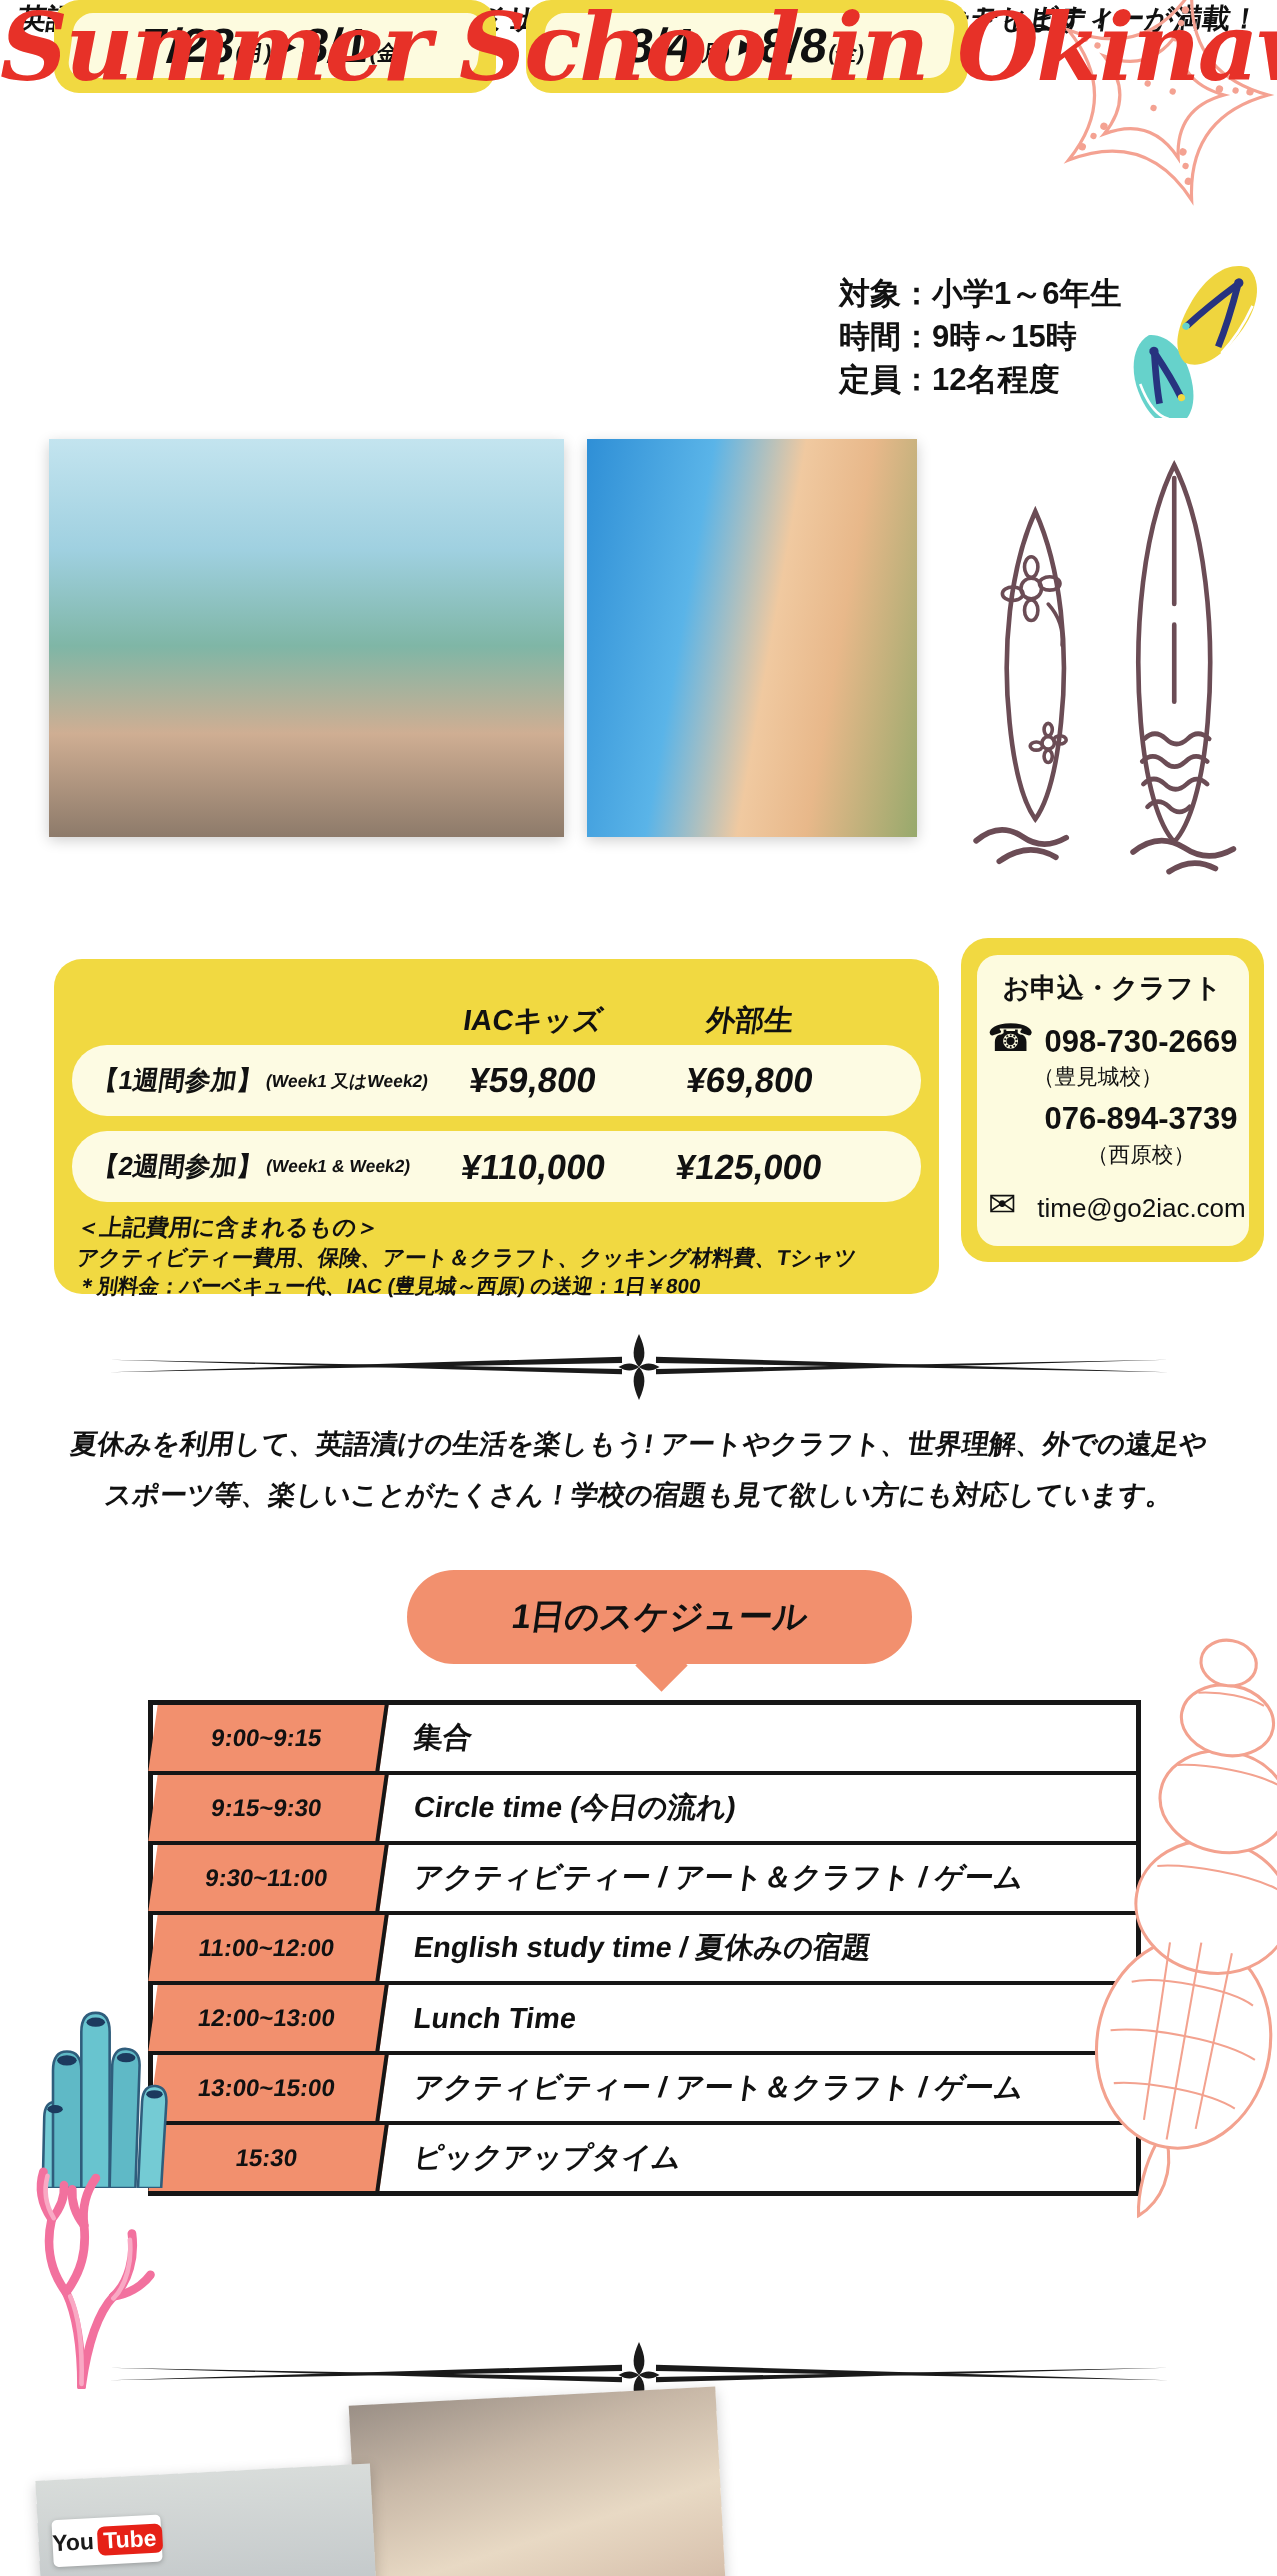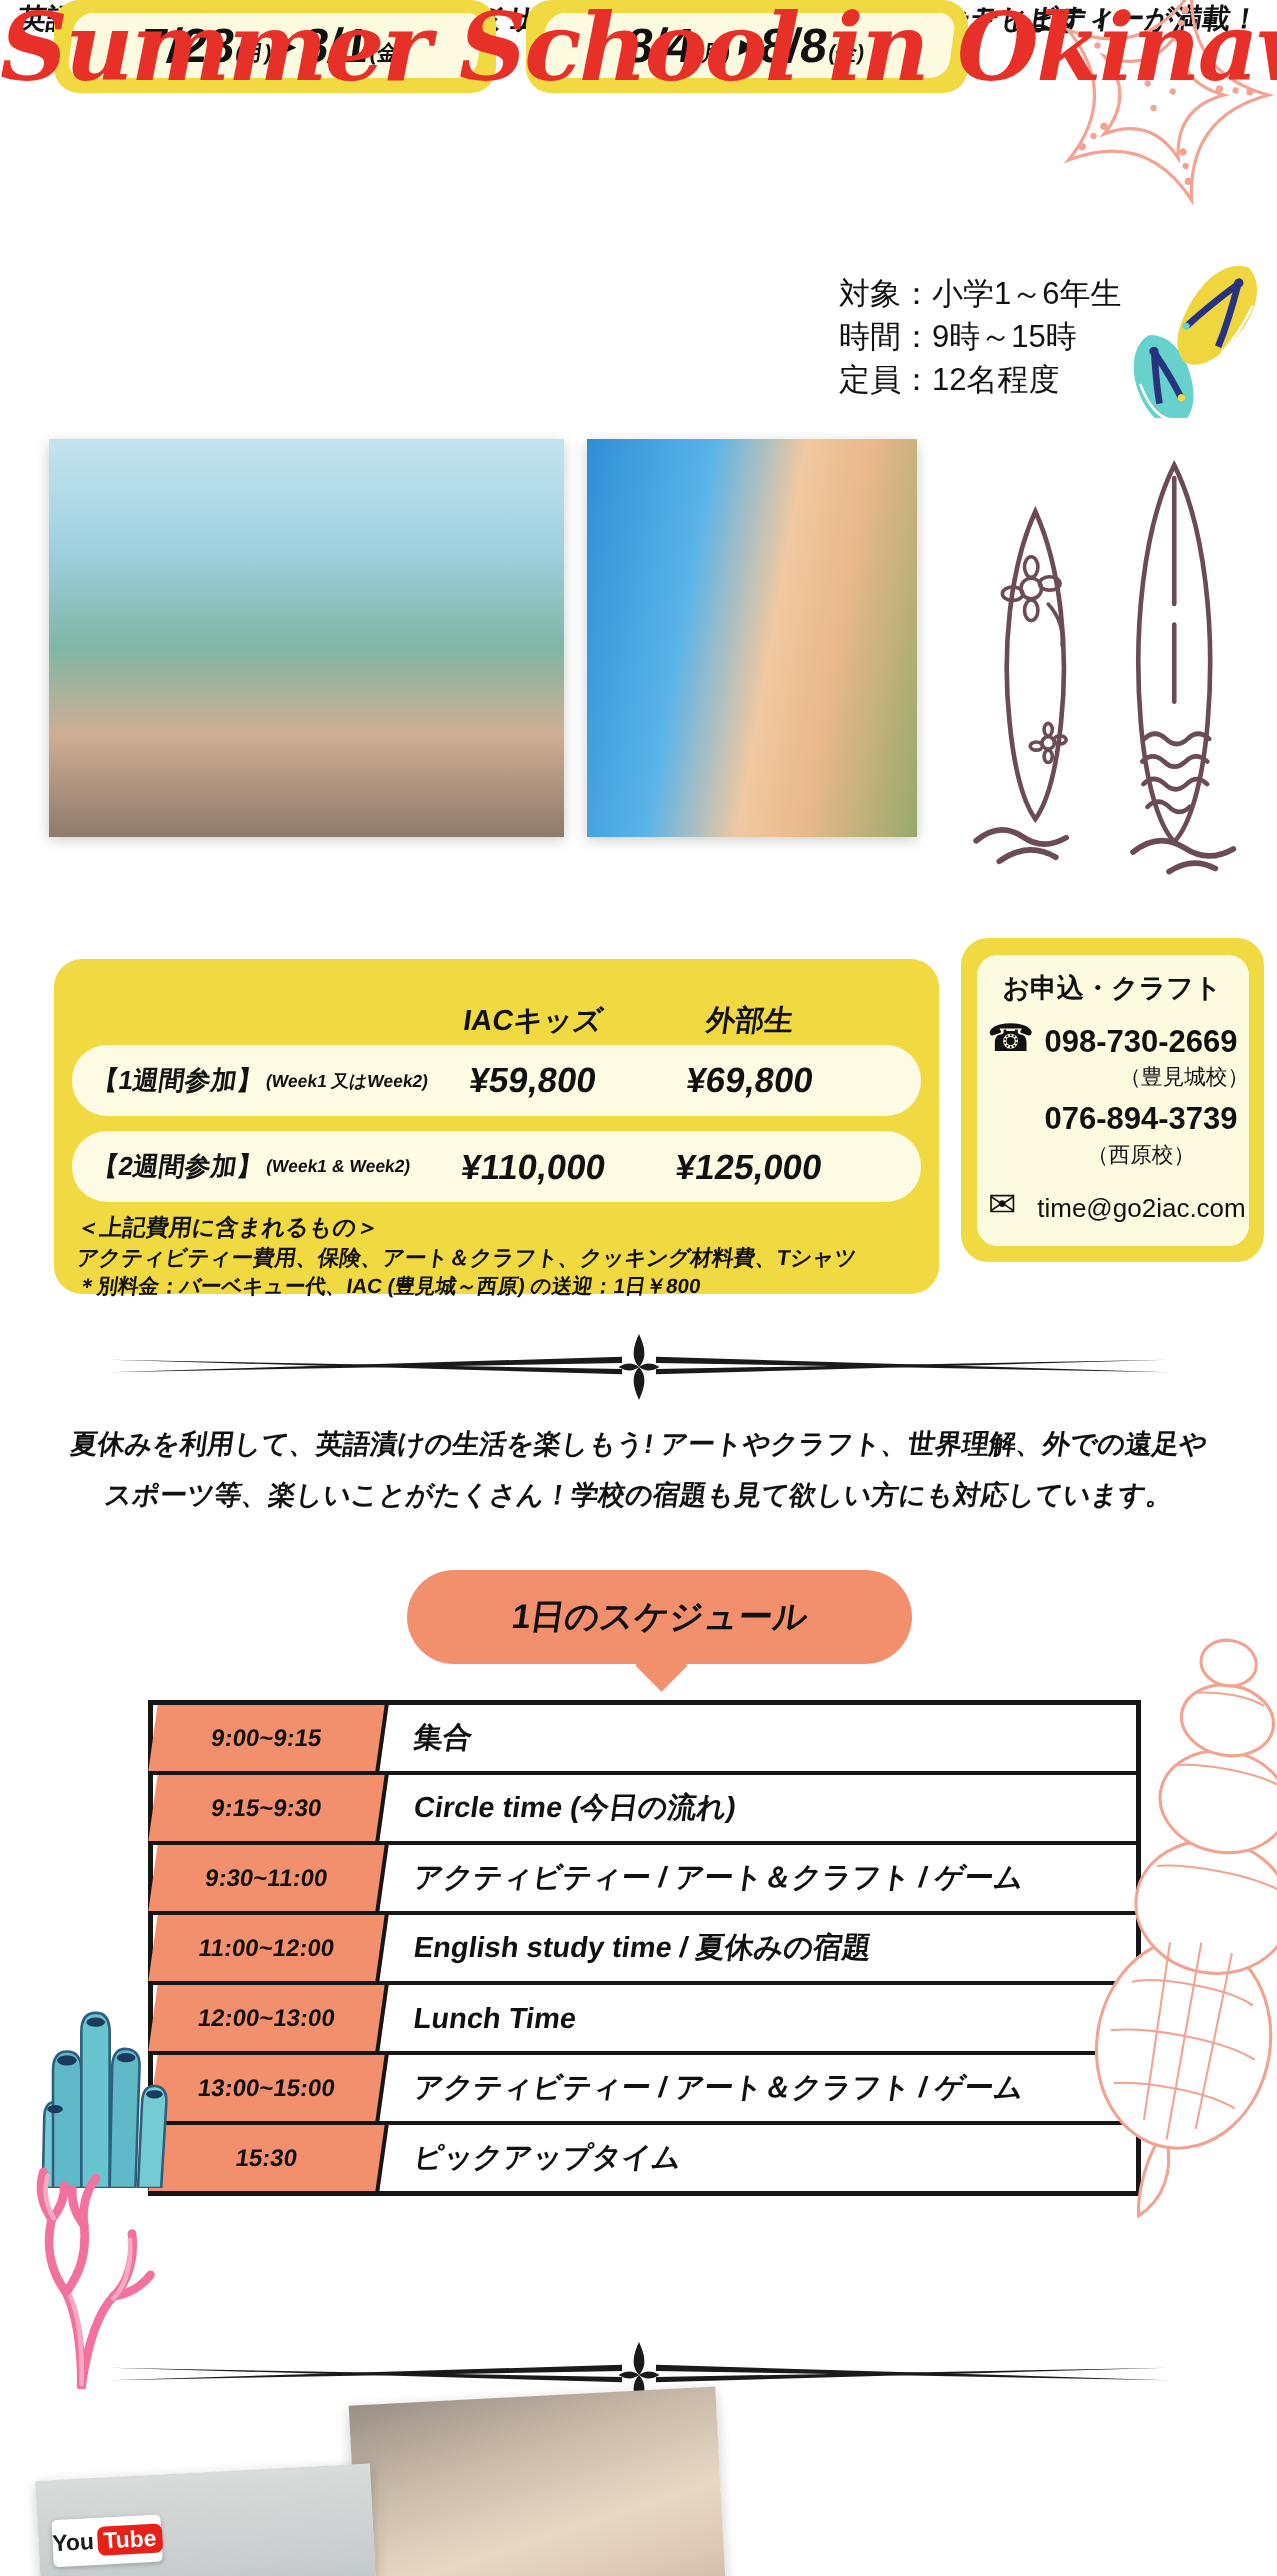--- a/index.html
+++ b/index.html
@@ -18,21 +18,21 @@
   
   .week-label{top:516;font-size:30px;font-weight:700;}
   .week-outer{top:590;width:442px;height:93px;background:#f1d941;border-radius:25px;}
   .week-inner{position:absolute;left:16.5px;top:13.4px;right:16.5px;height:65px;background:#fdfbdf;
               border-radius:17.5px;display:flex;align-items:center;justify-content:center;}
   .date-big{font-size:48px;font-weight:700;}
   .date-sm{font-size:21.6px;font-weight:700;margin:14.4px 3.1px 0 2.1px;}
   .date-arrow{font-size:20.6px;margin:0 5.2px;}
 
   
-  #details{left:839px;top:272px;font-size:31px;font-weight:400;line-height:43px;white-space:nowrap;}
+  #details{left:839px;top:272px;font-size:31px;font-weight:700;line-height:43px;white-space:nowrap;}
 
   
   .photo{box-shadow:0 4.1px 13.4px rgba(0,0,0,.20);}
   #ph-selfie{left:49px;top:439px;width:515px;height:398px;
     background:linear-gradient(180deg,#c3e4ef 0%,#9fd0e0 28%,#7fb6a6 52%,#cfae93 74%,#8d7a6a 100%);}
   #ph-boy{left:587px;top:439px;width:330px;height:398px;
     background:linear-gradient(100deg,#2f8fd6 0%,#5ab4e8 32%,#f0c9a0 55%,#e8b88a 72%,#97a96c 100%);}
 
   
   #price-tab{left:67px;top:891px;width:361px;height:98px;background:#fdfbdf;
@@ -53,21 +53,21 @@
   #included-title{left:77px;top:1212px;font-size:23px;font-weight:700;}
   #included-items{left:77px;top:1243px;font-size:21.6px;font-weight:600;width:850px;white-space:nowrap;}
   #extra-note{left:77px;top:1272px;font-size:20.6px;font-weight:600;}
 
   
   #contact-outer{left:961px;top:938px;width:303px;height:324px;background:#f1d941;border-radius:27px;}
   #contact-inner{position:absolute;left:15.5px;top:16.5px;right:15.5px;bottom:16.5px;background:#fdfbdf;border-radius:20.6px;}
   #contact-title{left:976px;top:970px;width:272px;text-align:center;font-size:27px;font-weight:700;}
   #phone-icon{left:987px;top:1016px;font-size:38px;}
   #phone1{left:1033px;top:1024px;width:216px;text-align:center;font-size:31px;font-weight:600;}
-  #phone1-note{left:1033px;top:1062px;width:216px;text-align:right;font-size:21.6px;}
+  #phone1-note{left:1033px;top:1062px;width:216px;text-align:left;font-size:21.6px;}
   #phone2{left:1033px;top:1101px;width:216px;text-align:center;font-size:31px;font-weight:600;}
   #phone2-note{left:1033px;top:1140px;width:216px;text-align:center;font-size:21.6px;}
   #mail-icon{left:988px;top:1184px;font-size:34px;}
   #email{left:1028px;top:1193px;width:227px;text-align:center;font-size:26px;}
 
   
   .midline{left:0;right:0;text-align:center;font-size:27px;font-weight:600;}
   #mid1{top:1426px;} #mid2{top:1477px;}
 
   

